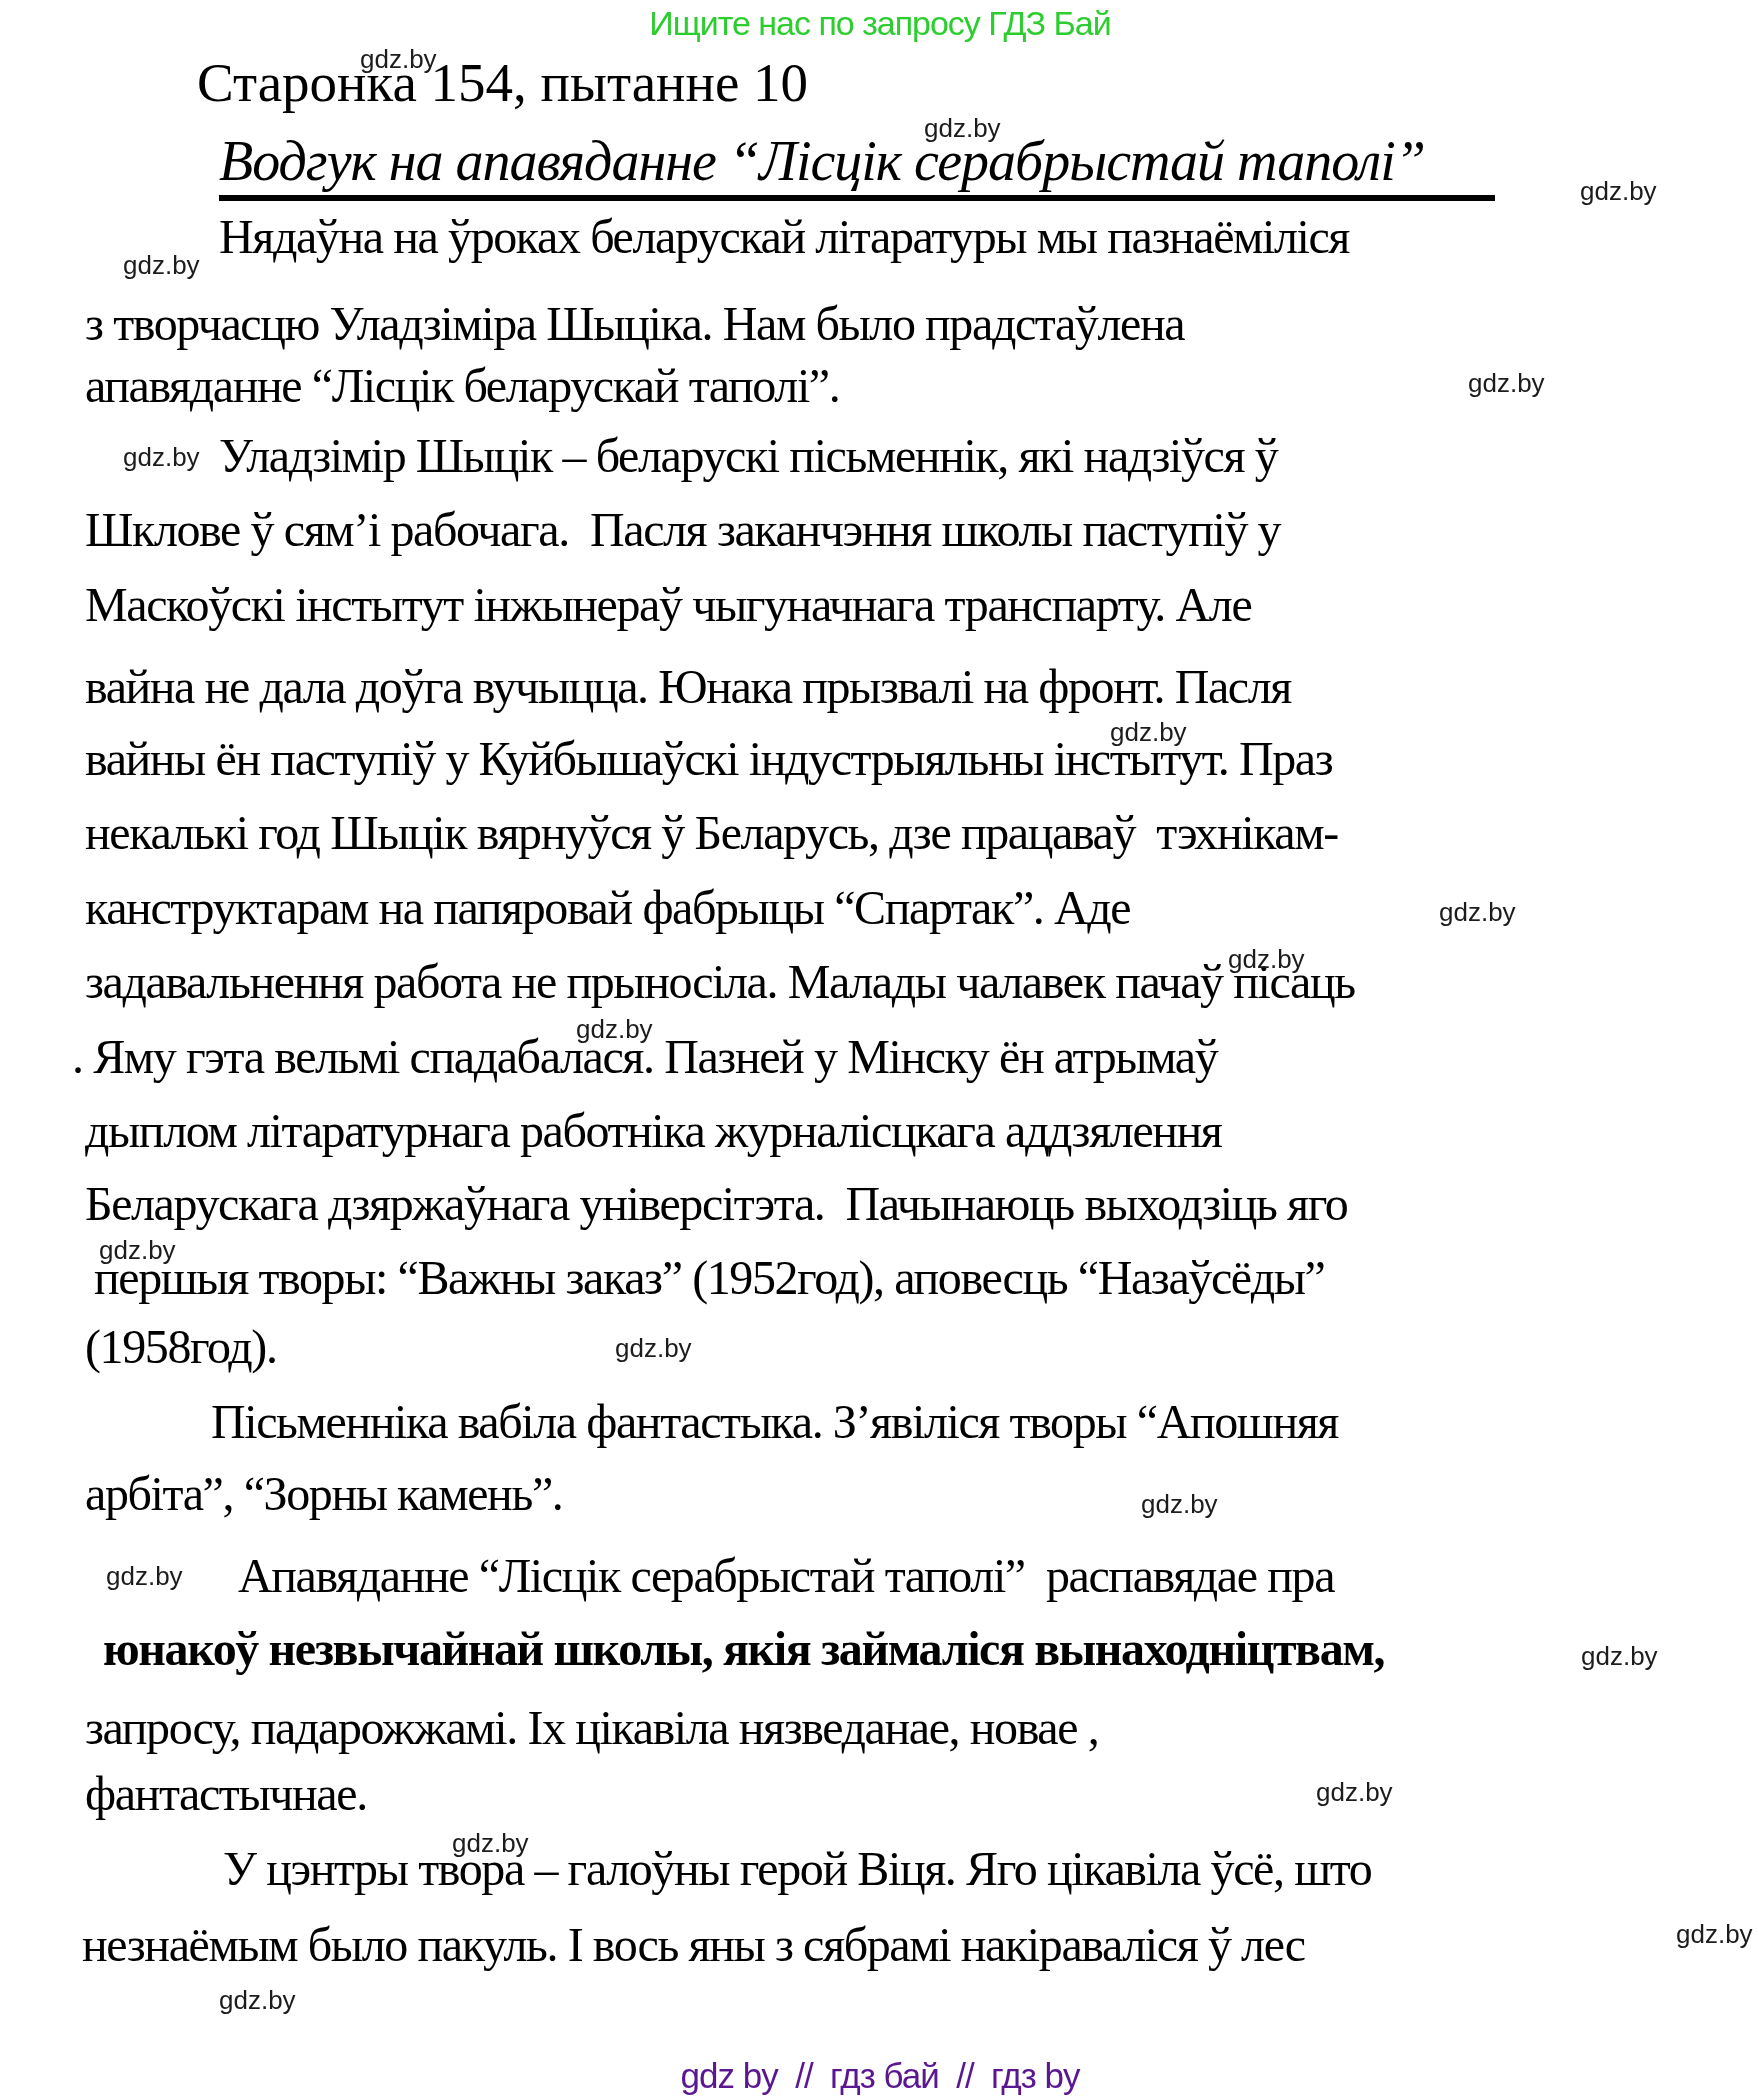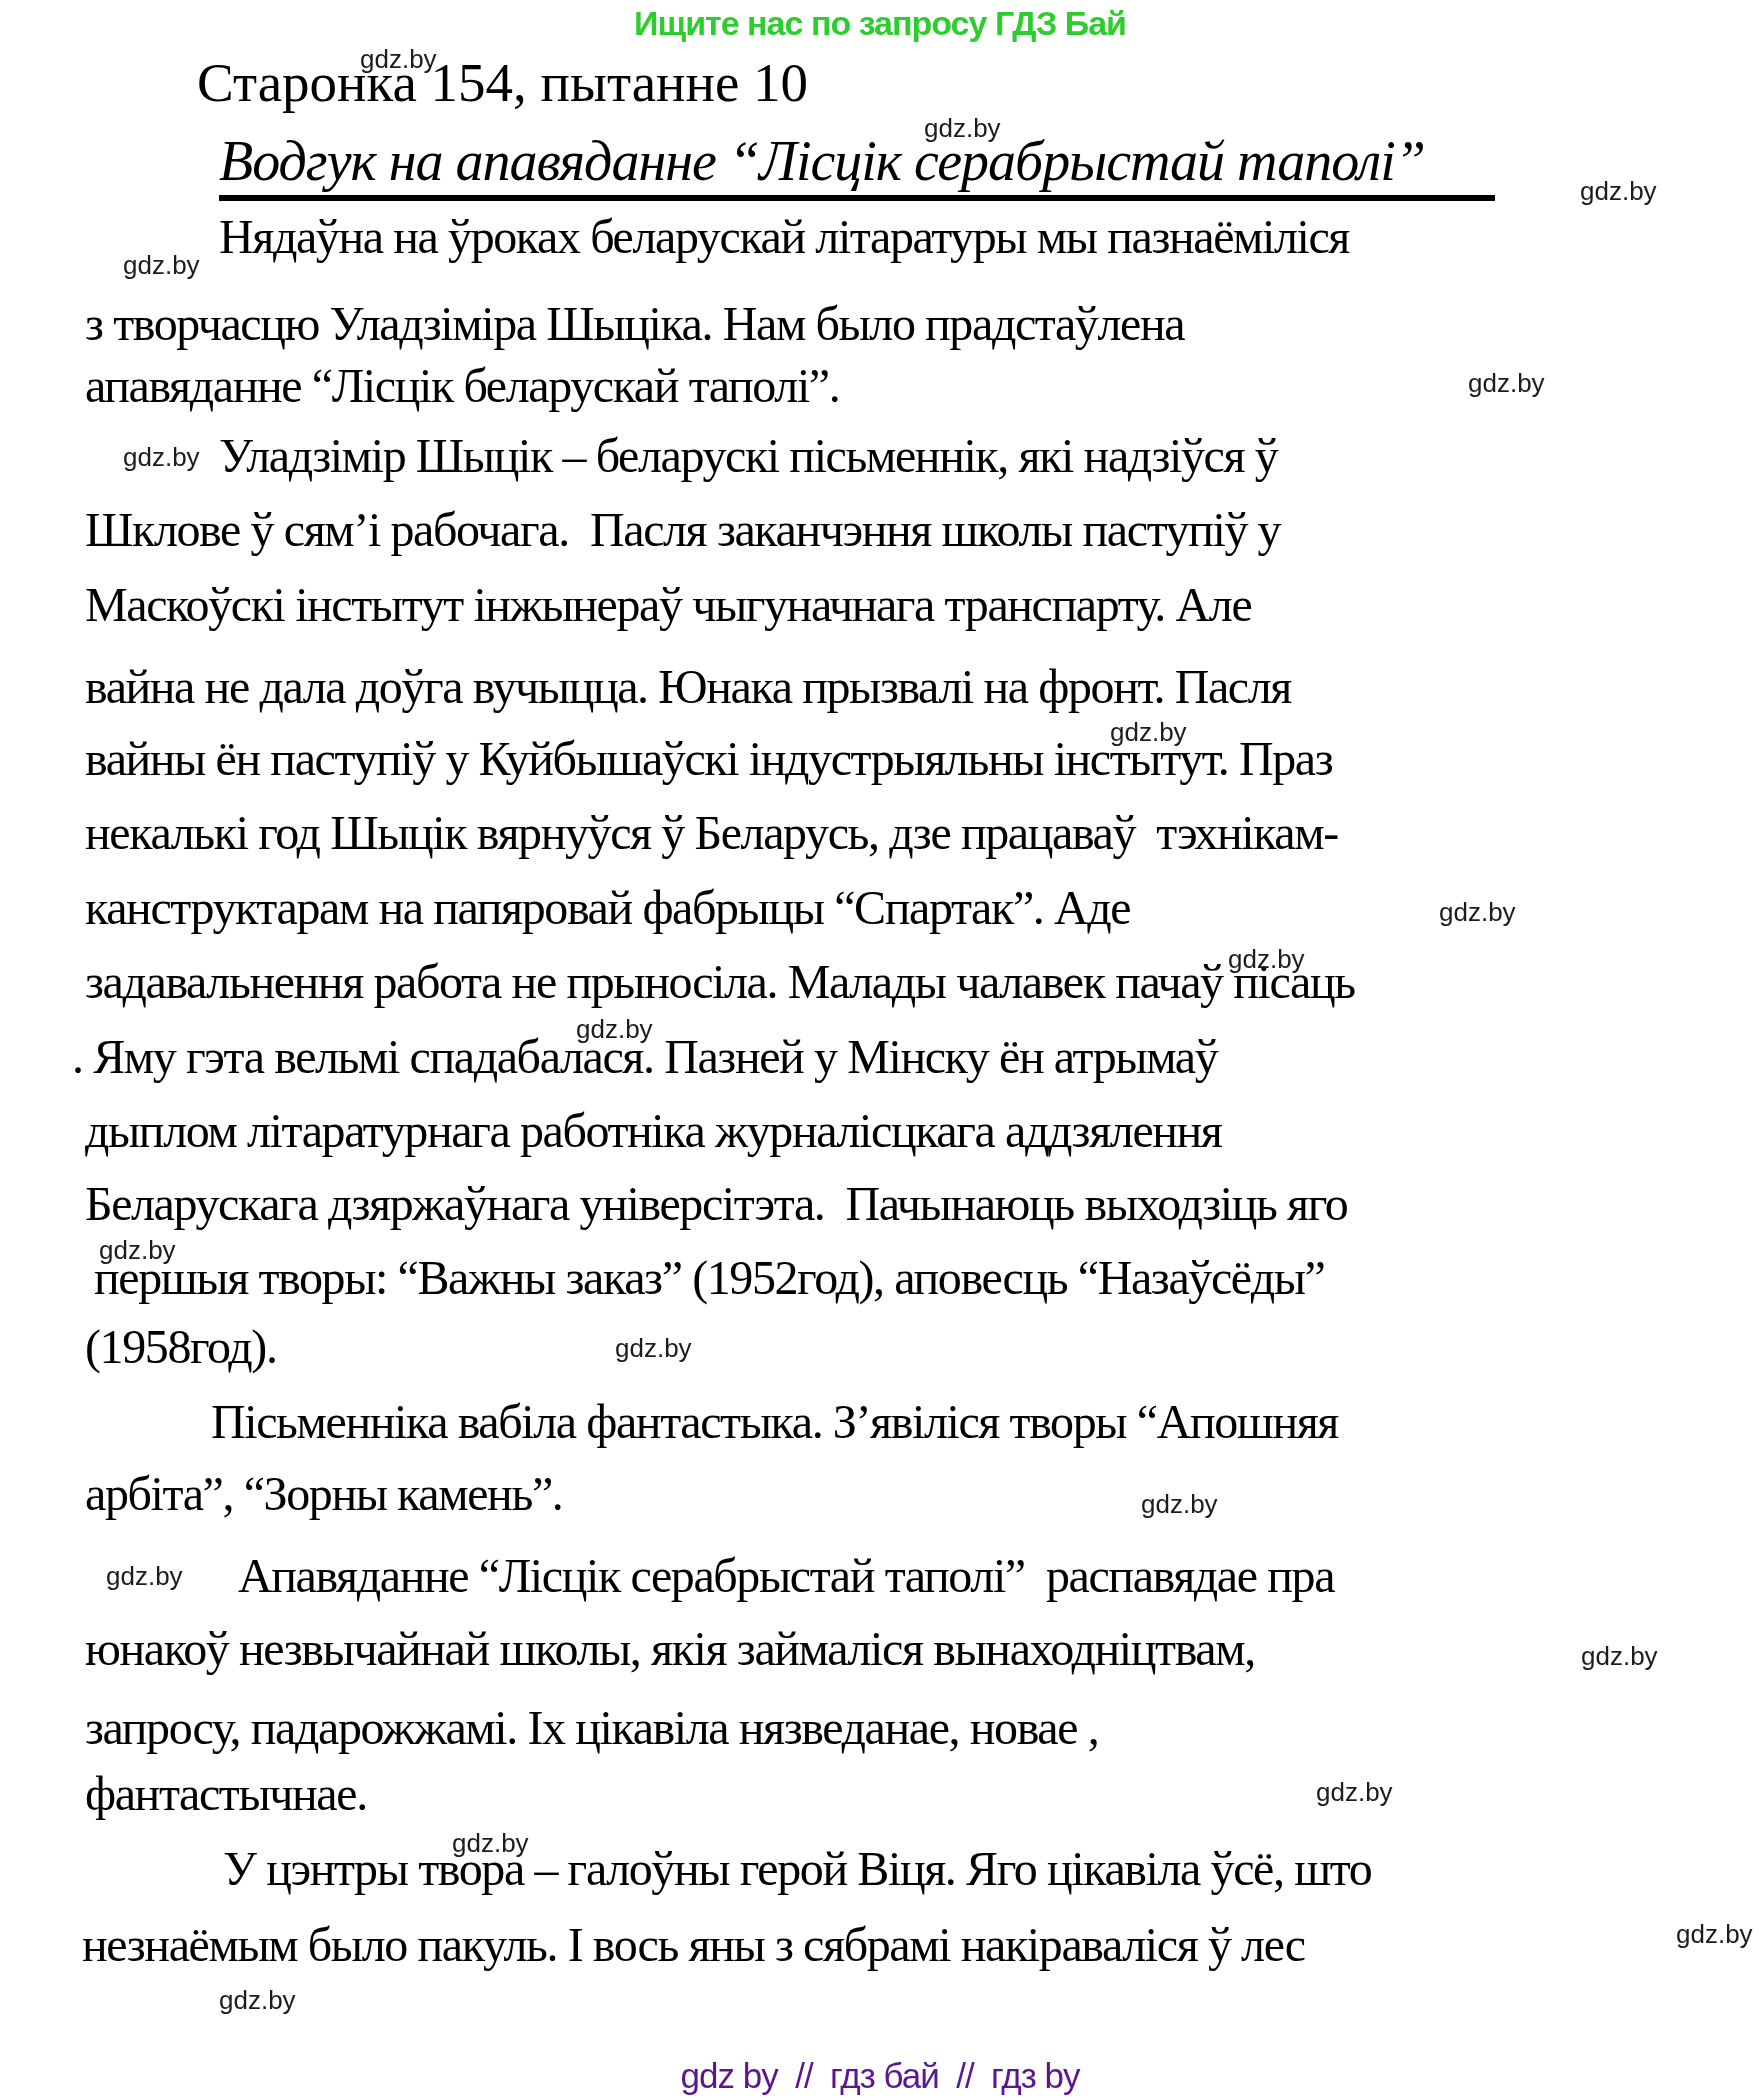--- a/index.html
+++ b/index.html
@@ -6,21 +6,21 @@
   body {
     width:1760px; height:2098px; position:relative;
     background:#ffffff; overflow:hidden;
     font-family:"Liberation Serif", serif;
     color:#000;
   }
   .banner {
     position:absolute; top:3.8px; left:0; width:100%;
     text-align:center;
     font-family:"Liberation Sans", sans-serif;
-    font-size:34px; font-weight:700; letter-spacing:-1px;
+    font-size:34px; font-weight:400; letter-spacing:-1px;
   }
   .page-title {
     position:absolute; left:197px; top:55px;
     font-size:55px; line-height:1; white-space:pre;
   }
   .essay-heading {
     position:absolute; left:219px; top:133px;
     font-size:56px; line-height:1; font-style:italic;
     letter-spacing:-1px; white-space:pre;
   }
@@ -68,21 +68,21 @@
     <div class="line" style="left: 85px; top: 884px;">канструктарам на папяровай фабрыцы “Спартак”. Аде</div>
     <div class="line" style="left: 85px; top: 958px;">задавальнення работа не прыносіла. Малады чалавек пачаў пісаць</div>
     <div class="line" style="left: 72px; top: 1033px;">. Яму гэта вельмі спадабалася. Пазней у Мінску ён атрымаў</div>
     <div class="line" style="left: 85px; top: 1107px;">дыплом літаратурнага работніка журналісцкага аддзялення</div>
     <div class="line" style="left: 85px; top: 1180px;">Беларускага дзяржаўнага універсітэта.  Пачынаюць выходзіць яго</div>
     <div class="line" style="left: 94px; top: 1254px;">першыя творы: “Важны заказ” (1952год), аповесць “Назаўсёды”</div>
     <div class="line" style="left: 85px; top: 1323px;">(1958год).</div>
     <div class="line" style="left: 211px; top: 1398px;">Пісьменніка вабіла фантастыка. З’явіліся творы “Апошняя</div>
     <div class="line" style="left: 85px; top: 1470px;">арбіта”, “Зорны камень”.</div>
     <div class="line" style="left: 238px; top: 1552px;">Апавяданне “Лісцік серабрыстай таполі”  распавядае пра</div>
-    <div class="line" style="left: 85px; top: 1625px;">юнакоў незвычайнай школы, якія займаліся вынаходніцтвам,</div>
+    <div class="line" style="left: 103px; top: 1625px; font-weight: bold;">юнакоў незвычайнай школы, якія займаліся вынаходніцтвам,</div>
     <div class="line" style="left: 85px; top: 1704px;">запросу, падарожжамі. Іх цікавіла нязведанае, новае ,</div>
     <div class="line" style="left: 85px; top: 1770px;">фантастычнае.</div>
     <div class="line" style="left: 223px; top: 1845px;">У цэнтры твора – галоўны герой Віця. Яго цікавіла ўсё, што</div>
     <div class="line" style="left: 82px; top: 1921px;">незнаёмым было пакуль. І вось яны з сябрамі накіраваліся ў лес</div>
   </div>
 
 <div id="watermark-layer">
     <div class="wm" style="left: 360px; top: 46px; color: rgb(28, 28, 28);">gdz.by</div>
     <div class="wm" style="left: 924px; top: 115px; color: rgb(28, 28, 28);">gdz.by</div>
     <div class="wm" style="left: 1580px; top: 178px; color: rgb(28, 28, 28);">gdz.by</div>

